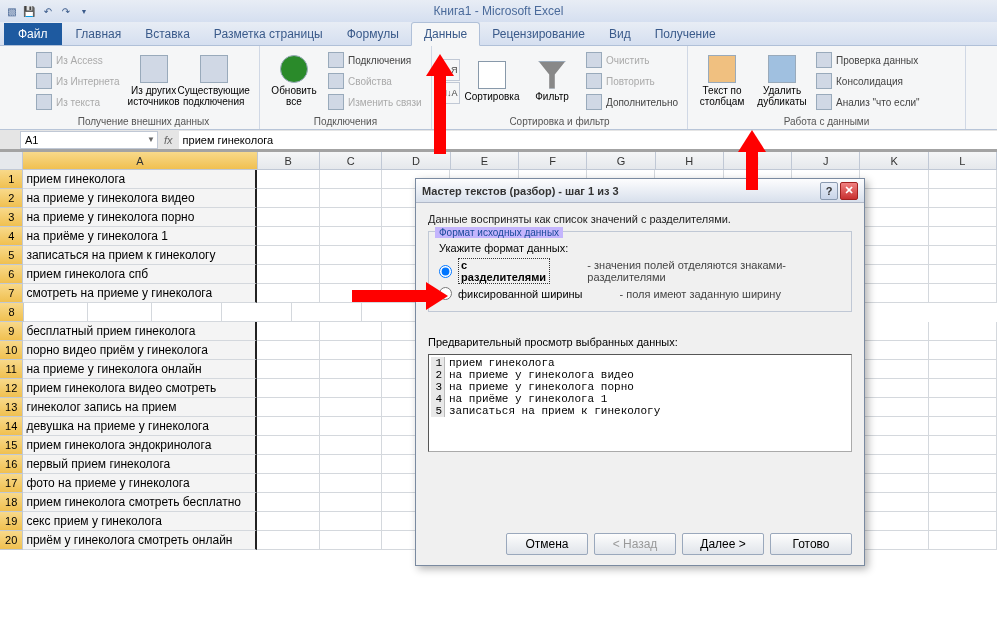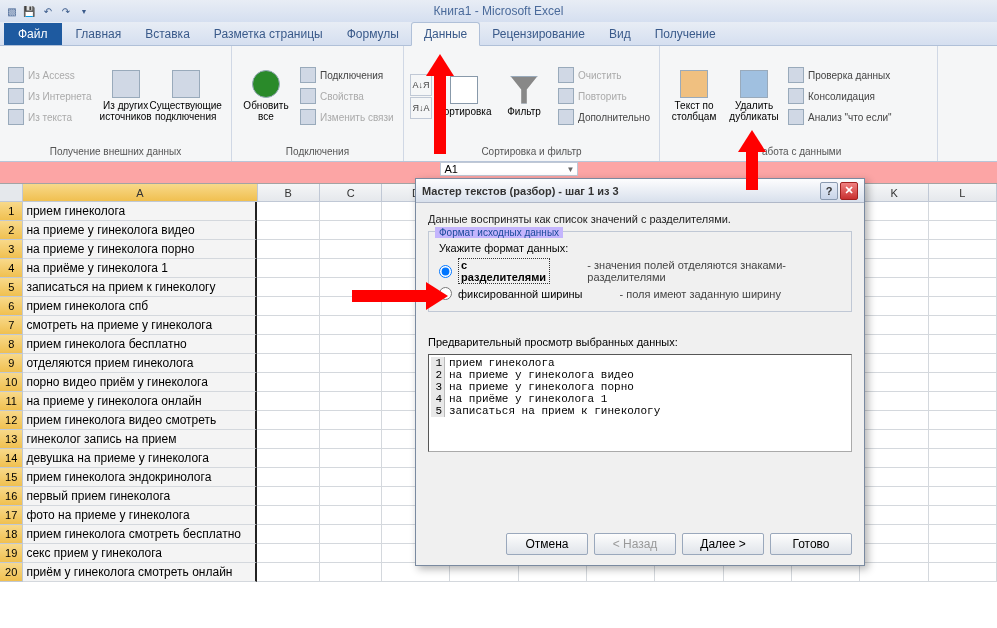--- a/index.html
+++ b/index.html
@@ -11,38 +11,38 @@
 .qat-icon { width: 16px; height: 16px; display: inline-flex; align-items: center; justify-content: center; font-size: 10px; color: #3a5a8a; }
 .apptitle { position: absolute; left: 50%; transform: translateX(-50%); color: #4a6a9a; font-size: 12px; }
 
 
 .tabbar { height: 24px; background: linear-gradient(#e8edf5, #d5dff0); display: flex; align-items: flex-end; padding-left: 4px; border-bottom: 1px solid #b0c0d8; }
 .filetab { background: #1e5aa0; color: #fff; padding: 4px 14px; font-size: 12px; border-radius: 0; margin-right: 2px; cursor: pointer; }
 .tab { padding: 4px 12px; font-size: 12px; color: #3a5a8a; cursor: pointer; }
 .tab.active { background: #f5f6f7; border: 1px solid #b0c0d8; border-bottom: 1px solid #f5f6f7; border-radius: 3px 3px 0 0; margin-bottom: -1px; }
 
 
-.ribbon { height: 116px; background: #f5f6f7; border-bottom: 1px solid #b8c5d8; display: flex; }
+.ribbon { height: 84px; background: #f5f6f7; border-bottom: 1px solid #b8c5d8; display: flex; padding-left: 28px; }
 .rgroup { border-right: 1px solid #d0d8e5; padding: 2px 6px; display: flex; flex-direction: column; height: 100%; }
 .rgroup-body { flex: 1; display: flex; align-items: center; gap: 4px; }
 .rgroup-label { text-align: center; font-size: 10px; color: #555; padding: 2px 0; }
 .rbtn-big { display: flex; flex-direction: column; align-items: center; justify-content: center; width: 56px; height: 66px; cursor: pointer; font-size: 10px; text-align: center; gap: 2px; padding: 2px; }
 .rbtn-big .ico { width: 28px; height: 28px; }
 .rbtn-small { display: flex; align-items: center; gap: 4px; height: 20px; cursor: pointer; font-size: 10px; color: #444; padding: 1px 2px; }
 .rbtn-small.disabled { color: #aaa; }
 .rcol { display: flex; flex-direction: column; justify-content: center; gap: 1px; }
 .ico { display: inline-block; background: #d0d8e5; border: 1px solid #9ab; width: 16px; height: 16px; }
 .ico.big { width: 28px; height: 28px; }
 .ico.refresh { background: #2a8a2a; border-radius: 50%; }
 .ico.filter { background: #888; }
 .ico.textcol { background: #f0c080; }
 .ico.dup { background: #a0c0e0; }
 
 
-.fbar { height: 22px; border-bottom: 1px solid #a3a3a3; display: flex; align-items: center; background: #fca5a5; flex-direction: column; }
+.fbar { height: 22px; border-bottom: 3px solid #a3a3a3; display: flex; align-items: center; background: #e5e5e5; }
 .namebox { width: 138px; height: 18px; border: 1px solid #c0c8d5; background: #fff; margin-left: 20px; padding: 0 4px; display: flex; align-items: center; font-size: 11px; position: relative; }
 .namebox .dd { position: absolute; right: 2px; font-size: 8px; color: #666; }
 .fx { margin: 0 6px; font-style: italic; color: #666; }
 .formula-input { flex: 1; height: 18px; border: none; background: #fff; padding: 0 4px; font-size: 11px; }
 
 
 .grid-area { position: relative; height: 470px; overflow: hidden; }
 .colheads { display: flex; height: 18px; background: linear-gradient(#f5f6f7, #e5e8ec); border-bottom: 1px solid #c0c8d5; }
 .corner { width: 24px; border-right: 1px solid #c0c8d5; background: #e5e8ec; }
 .colhead { border-right: 1px solid #c0c8d5; text-align: center; font-size: 11px; color: #333; line-height: 18px; cursor: pointer; }
@@ -360,36 +360,35 @@
         <div class="cell col-rest"></div>
         <div class="cell col-rest"></div>
         <div class="cell col-rest"></div>
         <div class="cell col-rest"></div>
         <div class="cell col-rest"></div>
         <div class="cell col-rest"></div>
         <div class="cell col-rest"></div>
       </div>
       <div class="row">
         <div class="rowhead selected">8</div>
-        <div class="cell col-a selected-col">прием гинеколога бесплатно</div>
         <div class="cell col-b"></div>
         <div class="cell col-c"></div>
         <div class="cell col-rest"></div>
         <div class="cell col-rest"></div>
         <div class="cell col-rest"></div>
         <div class="cell col-rest"></div>
         <div class="cell col-rest"></div>
         <div class="cell col-rest"></div>
         <div class="cell col-rest"></div>
         <div class="cell col-rest"></div>
         <div class="cell col-rest"></div>
       </div>
       <div class="row">
         <div class="rowhead selected">9</div>
-        <div class="cell col-a selected-col">отделяются прием гинеколога</div>
+        <div class="cell col-a selected-col">бесплатный прием гинеколога</div>
         <div class="cell col-b"></div>
         <div class="cell col-c"></div>
         <div class="cell col-rest"></div>
         <div class="cell col-rest"></div>
         <div class="cell col-rest"></div>
         <div class="cell col-rest"></div>
         <div class="cell col-rest"></div>
         <div class="cell col-rest"></div>
         <div class="cell col-rest"></div>
         <div class="cell col-rest"></div>

